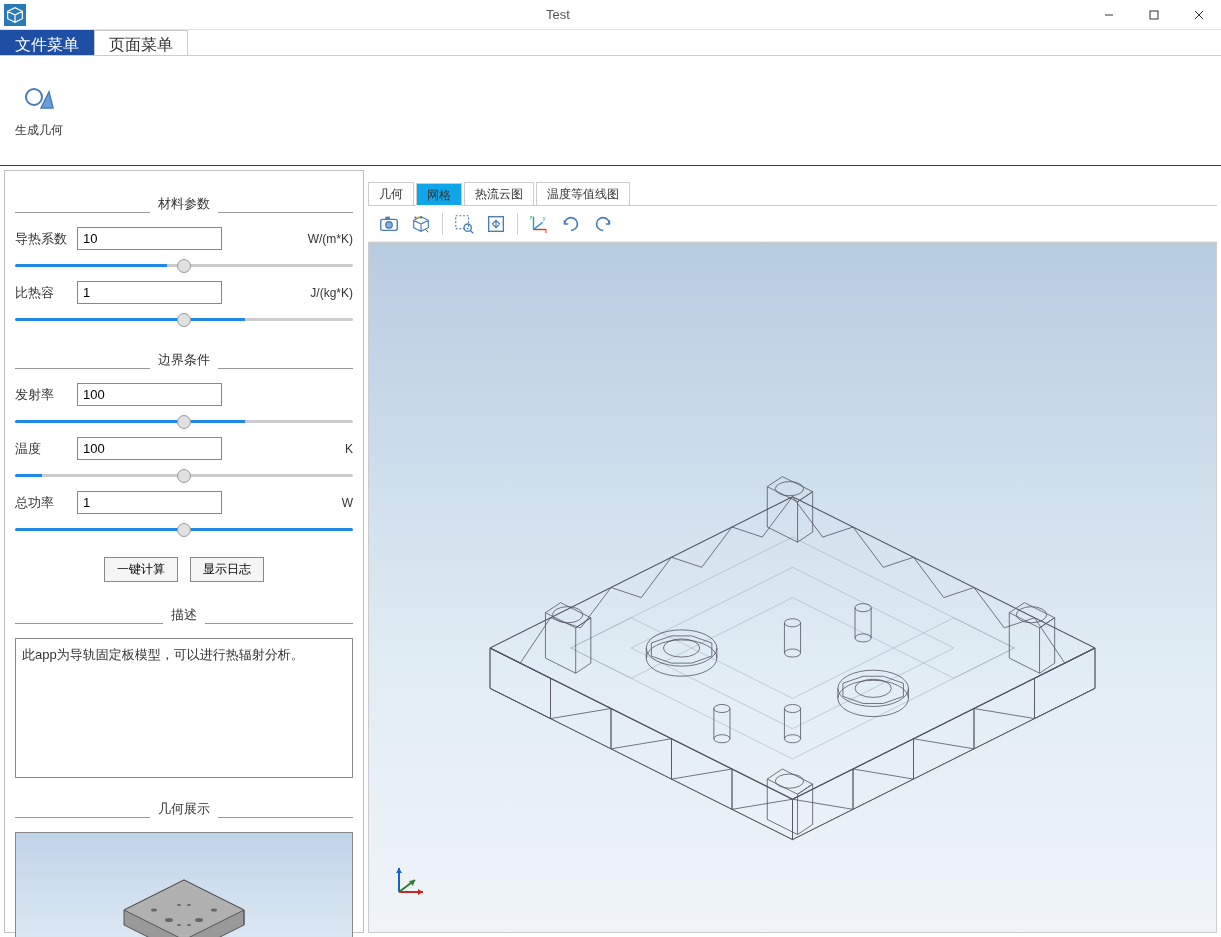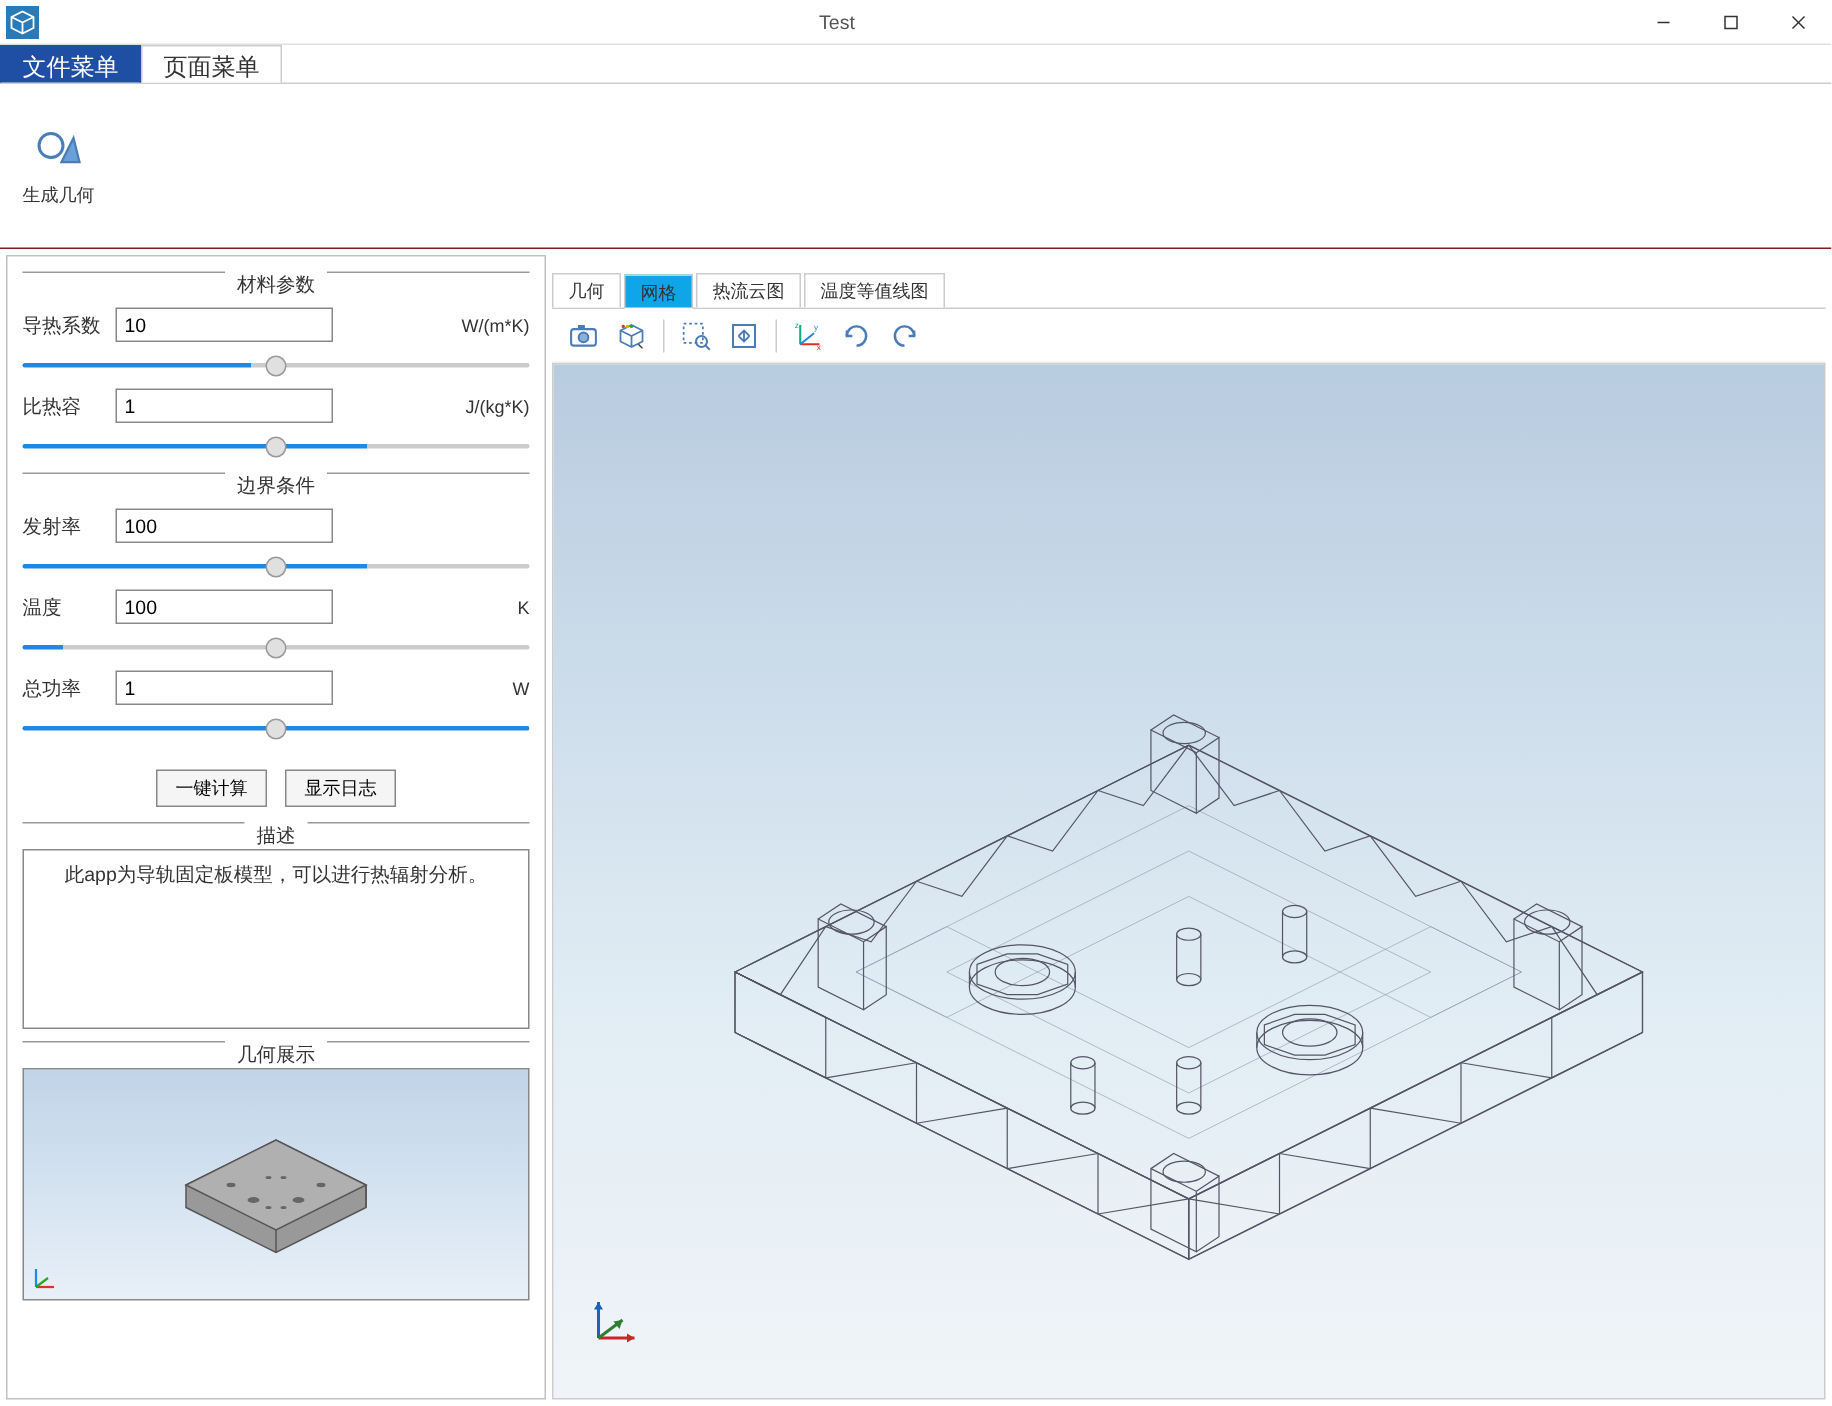--- a/index.html
+++ b/index.html
@@ -20,33 +20,33 @@
 
 .ribbon { height: 110px; display: flex; padding: 6px 10px; border-bottom: 1px solid #7f1d1d; background: #fff; }
 .ribbon-item { width: 58px; display: flex; flex-direction: column; align-items: center; justify-content: center; cursor: pointer; gap: 4px; }
 .ribbon-icon { width: 36px; height: 36px; display: flex; align-items: center; justify-content: center; }
 .ribbon-label { font-size: 12px; color: #333; }
 
 
 .main { display: flex; height: calc(100% - 166px); }
 .sidebar { width: 360px; padding: 10px; border: 1px solid #c0c0c0; margin: 4px; display: flex; flex-direction: column; overflow: visible; }
 .fieldset { margin-bottom: 8px; }
-.fieldset-title { display: flex; align-items: flex-start; margin: 0 0; }
+.fieldset-title { display: flex; align-items: flex-end; margin: 14px 0; }
 .fieldset-title::before, .fieldset-title::after { content: ''; flex: 1; height: 1px; background: #999; }
 .fieldset-title span { padding: 0 8px; font-size: 13px; }
 .form-row { display: flex; align-items: center; margin: 6px 0; gap: 8px; }
 .form-label { width: 54px; font-size: 13px; }
 .form-input { width: 145px; padding: 3px 5px; border: 1px solid #888; font-size: 13px; }
 .form-unit { font-size: 12px; margin-left: auto; }
 .slider { width: 210px; margin: 2px 0 8px 0; }
 input[type=range] { width: 100%; -webkit-appearance: none; height: 3px; background: linear-gradient(to right, #1e88e5 var(--p,50%), #ccc var(--p,50%)); border-radius: 2px; }
 input[type=range]::-webkit-slider-thumb { -webkit-appearance: none; width: 14px; height: 14px; border-radius: 50%; background: #e0e0e0; border: 1px solid #999; cursor: pointer; }
 .btn-row { display: flex; gap: 12px; justify-content: center; margin: 10px 0; }
 .btn { padding: 3px 12px; border: 1px solid #888; background: #f5f5f5; font-size: 12px; cursor: pointer; }
-.desc-box { border: 1px solid #888; padding: 6px; height: 120px; font-size: 13px; line-height: 1.5; text-align: center; }
+.desc-box { border: 1px solid #888; padding: 6px; height: 140px; font-size: 13px; line-height: 1.5; }
 .preview { border: 1px solid #888; height: 155px; background: linear-gradient(to bottom, #c0d4e8, #e8f0f8); position: relative; display: flex; align-items: center; justify-content: center; }
 
 
 .canvas-area { flex: 1; display: flex; flex-direction: column; margin: 16px 4px 4px 0; }
 .view-tabs { display: flex; height: 24px; border-bottom: 1px solid #ccc; }
 .view-tab { padding: 3px 10px; font-size: 12px; border: 1px solid #ccc; border-bottom: none; margin-right: 2px; cursor: pointer; background: #fff; }
 .view-tab.active { background: #0ea5e9; border-bottom: 1px solid #f8f8f8; position: relative; top: 1px; }
 .toolbar { height: 36px; display: flex; align-items: center; padding: 2px 6px; gap: 2px; background: #fff; border-bottom: 1px solid #eee; }
 .tool-btn { width: 30px; height: 30px; display: flex; align-items: center; justify-content: center; border: 1px solid transparent; cursor: pointer; }
 .tool-sep { width: 1px; height: 22px; background: #ccc; margin: 0 4px; }

